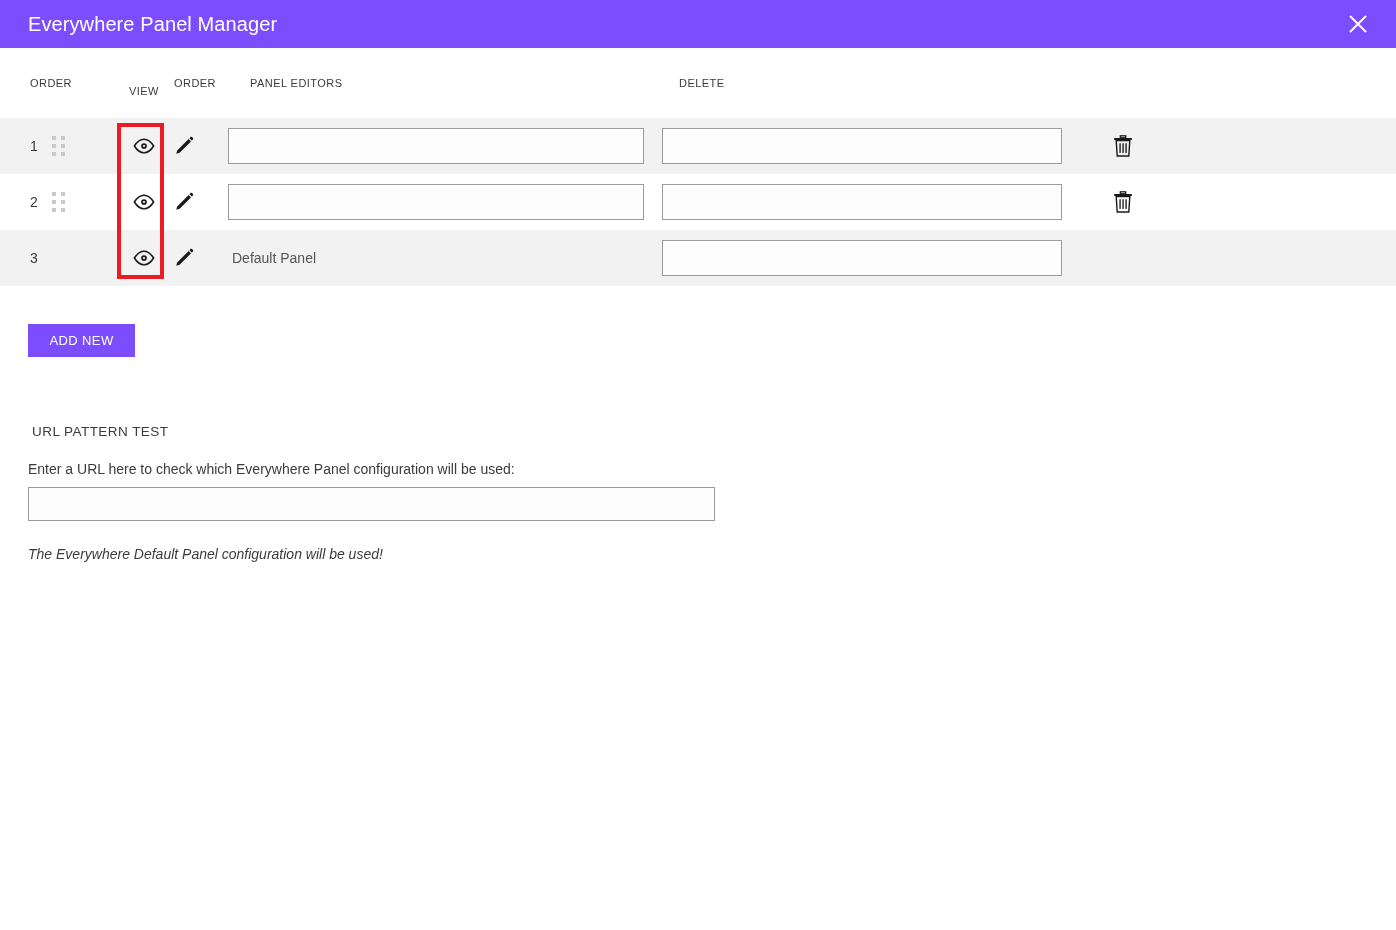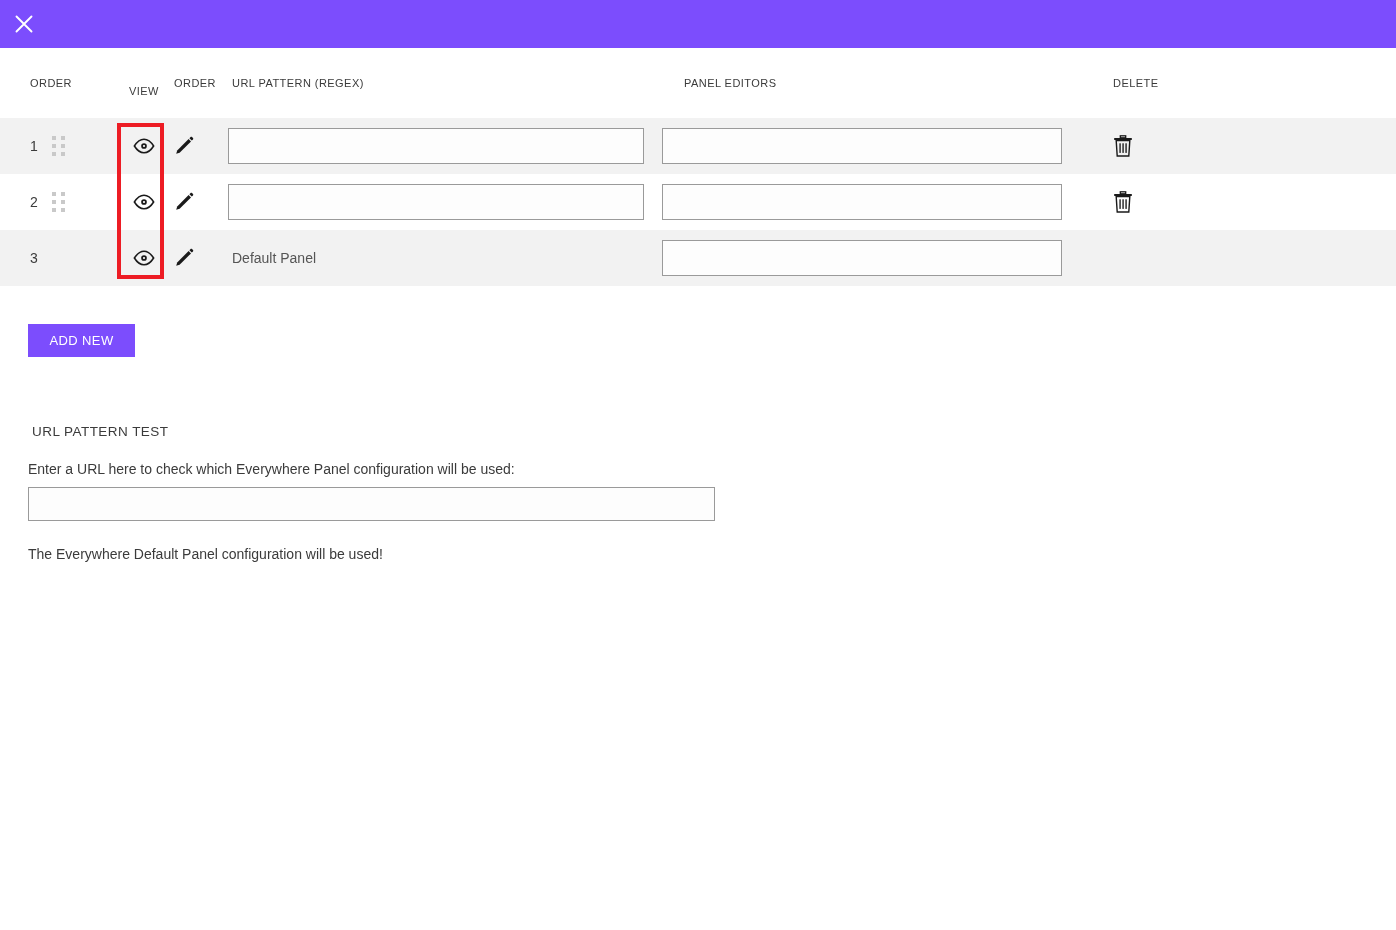--- a/index.html
+++ b/index.html
@@ -180,42 +180,43 @@
     font-family: "Liberation Sans", sans-serif;
     font-size: 13.5px;
     color: #333;
     padding: 0 8px;
     display: block;
   }
   .test-result {
     font-size: 14px;
     color: #3b3b3b;
     margin: 25px 0 0 0;
+    font-style: italic;
   }
 </style>
 </head>
 <body>
 
 <div class="titlebar">
+  <div class="titlebar-title">Everywhere Panel Manager</div>
   <div class="close-btn">
     <span>
       <svg width="22" height="22" viewBox="0 0 22 22" aria-hidden="true">
         <path d="M3.5 3.5 L18.5 18.5 M18.5 3.5 L3.5 18.5" stroke="#ffffff" stroke-width="1.9" stroke-linecap="round" fill="none"></path>
       </svg>
     </span>
   </div>
 </div>
 
 <div class="table">
 
   <div class="thead">
     <div class="th th-order">ORDER</div>
     <div class="th th-view">VIEW</div>
     <div class="th th-edit">ORDER</div>
-    <div class="th th-url">URL PATTERN (REGEX)</div>
     <div class="th th-editors">PANEL EDITORS</div>
     <div class="th th-delete">DELETE</div>
   </div>
 
   <div class="row alt">
     <div class="c-order">
       <span class="order-num">1</span>
       <span class="drag-handle">
           <i></i>
           <i></i>

